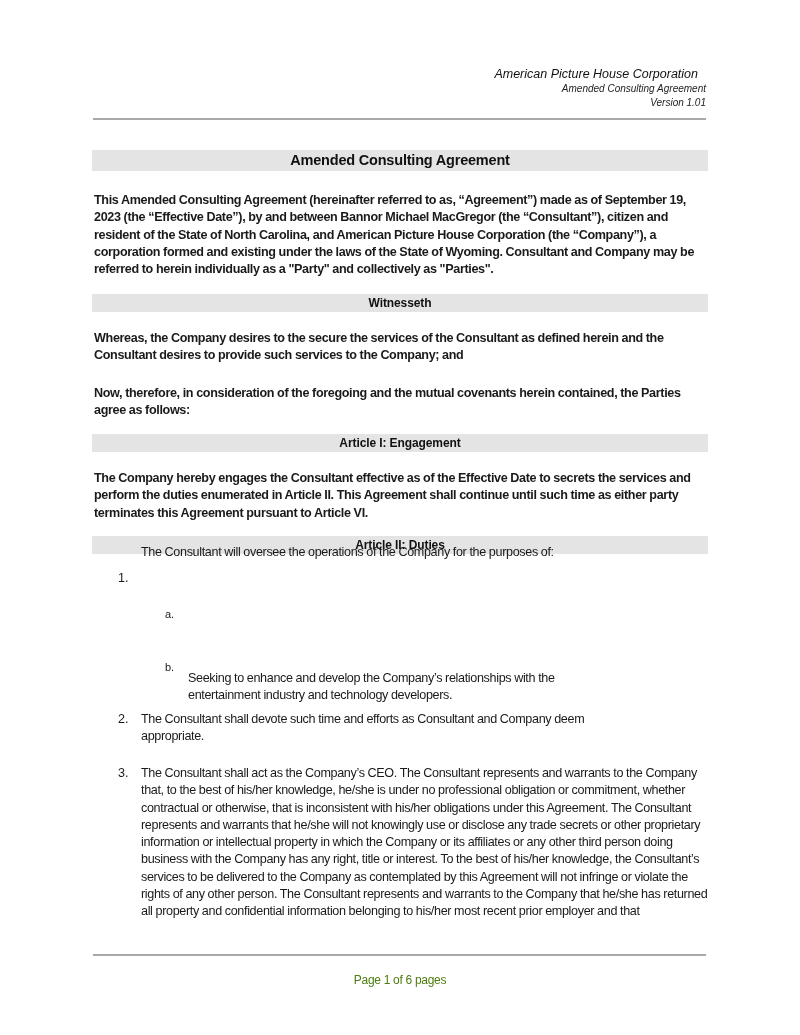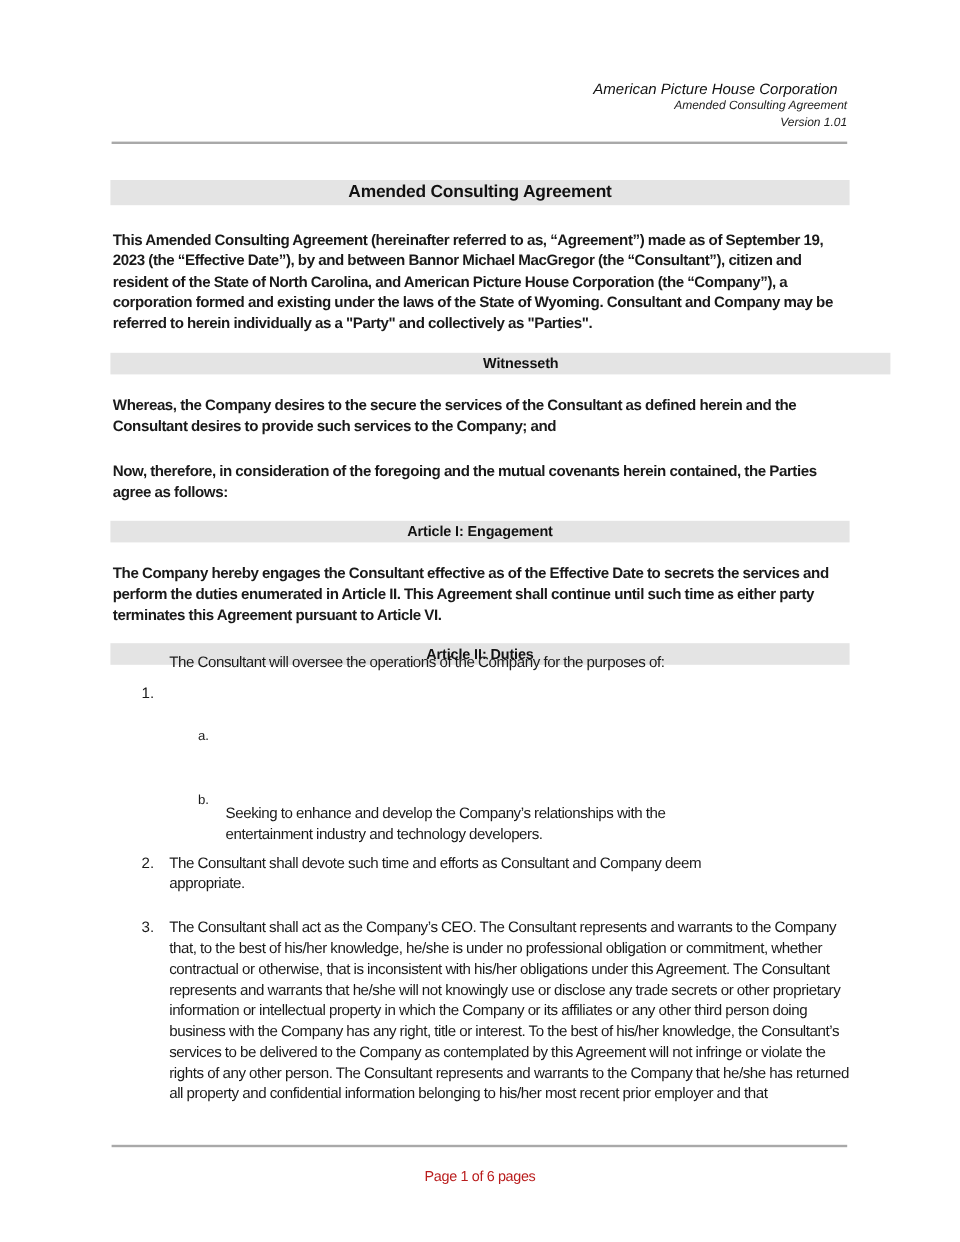--- a/index.html
+++ b/index.html
@@ -20,40 +20,40 @@
   .bar.sec { height: 18px; line-height: 18px; font-size: 12px; letter-spacing: -0.1px; }
 
   .txt { position: absolute; font-family: "Liberation Sans", sans-serif; font-size: 12.6px;
          line-height: 17.3px; color: #1a1a1a; letter-spacing: -0.35px; word-spacing: -0.2px; }
   .para { left: 94px; width: 620px; font-weight: bold; }
 
   .num { position: absolute; font-family: "Liberation Sans", sans-serif; font-size: 12.6px; line-height: 17.3px; color: #1a1a1a; }
   .sublbl { font-size: 11px; }
 
   .footer { position: absolute; top: 973px; left: 0; width: 800px; text-align: center;
-            font-family: "Liberation Sans", sans-serif; font-size: 12px; color: #b91c1c; letter-spacing: -0.3px; }
+            font-family: "Liberation Sans", sans-serif; font-size: 12px; color: #4d7c0f; letter-spacing: -0.3px; }
 </style>
 </head>
 <body>
 
 <div class="page">
 
   <div class="hdr">
     <div class="co">American Picture House Corporation</div>
     <div class="sub">Amended Consulting Agreement</div>
     <div class="sub">Version 1.01</div>
   </div>
 
   <div class="rule top"></div>
 
   <div class="bar title">Amended Consulting Agreement</div>
 
   <div class="txt para" style="top:192px;">This Amended Consulting Agreement (hereinafter referred to as, “Agreement”) made as of September 19, 2023 (the “Effective Date”), by and between Bannor Michael MacGregor (the “Consultant”), citizen and resident of the State of North Carolina, and American Picture House Corporation (the “Company”), a corporation formed and existing under the laws of the State of Wyoming.  Consultant and Company may be referred to herein individually as a  "Party" and collectively as "Parties".</div>
 
-  <div class="bar sec" style="top:294px;padding-left:34px;">Witnesseth</div>
+  <div class="bar sec" style="top:294px;">Witnesseth</div>
 
   <div class="txt para" style="top:330px;">Whereas, the Company desires to the secure the services of the Consultant as defined herein and the Consultant desires to provide such services to the Company; and</div>
   <div class="txt para" style="top:385px;">Now, therefore, in consideration of the foregoing and the mutual covenants herein contained, the Parties agree as follows:</div>
 
   <div class="bar sec" style="top:434px;">Article I: Engagement</div>
 
   <div class="txt para" style="top:470px;">The Company hereby engages the Consultant effective as of the Effective Date to secrets the services and perform the duties enumerated in Article II.  This Agreement shall continue until such time as either party terminates this Agreement pursuant to Article VI.</div>
 
   <div class="bar sec" style="top:536px;">Article II: Duties</div>
 

